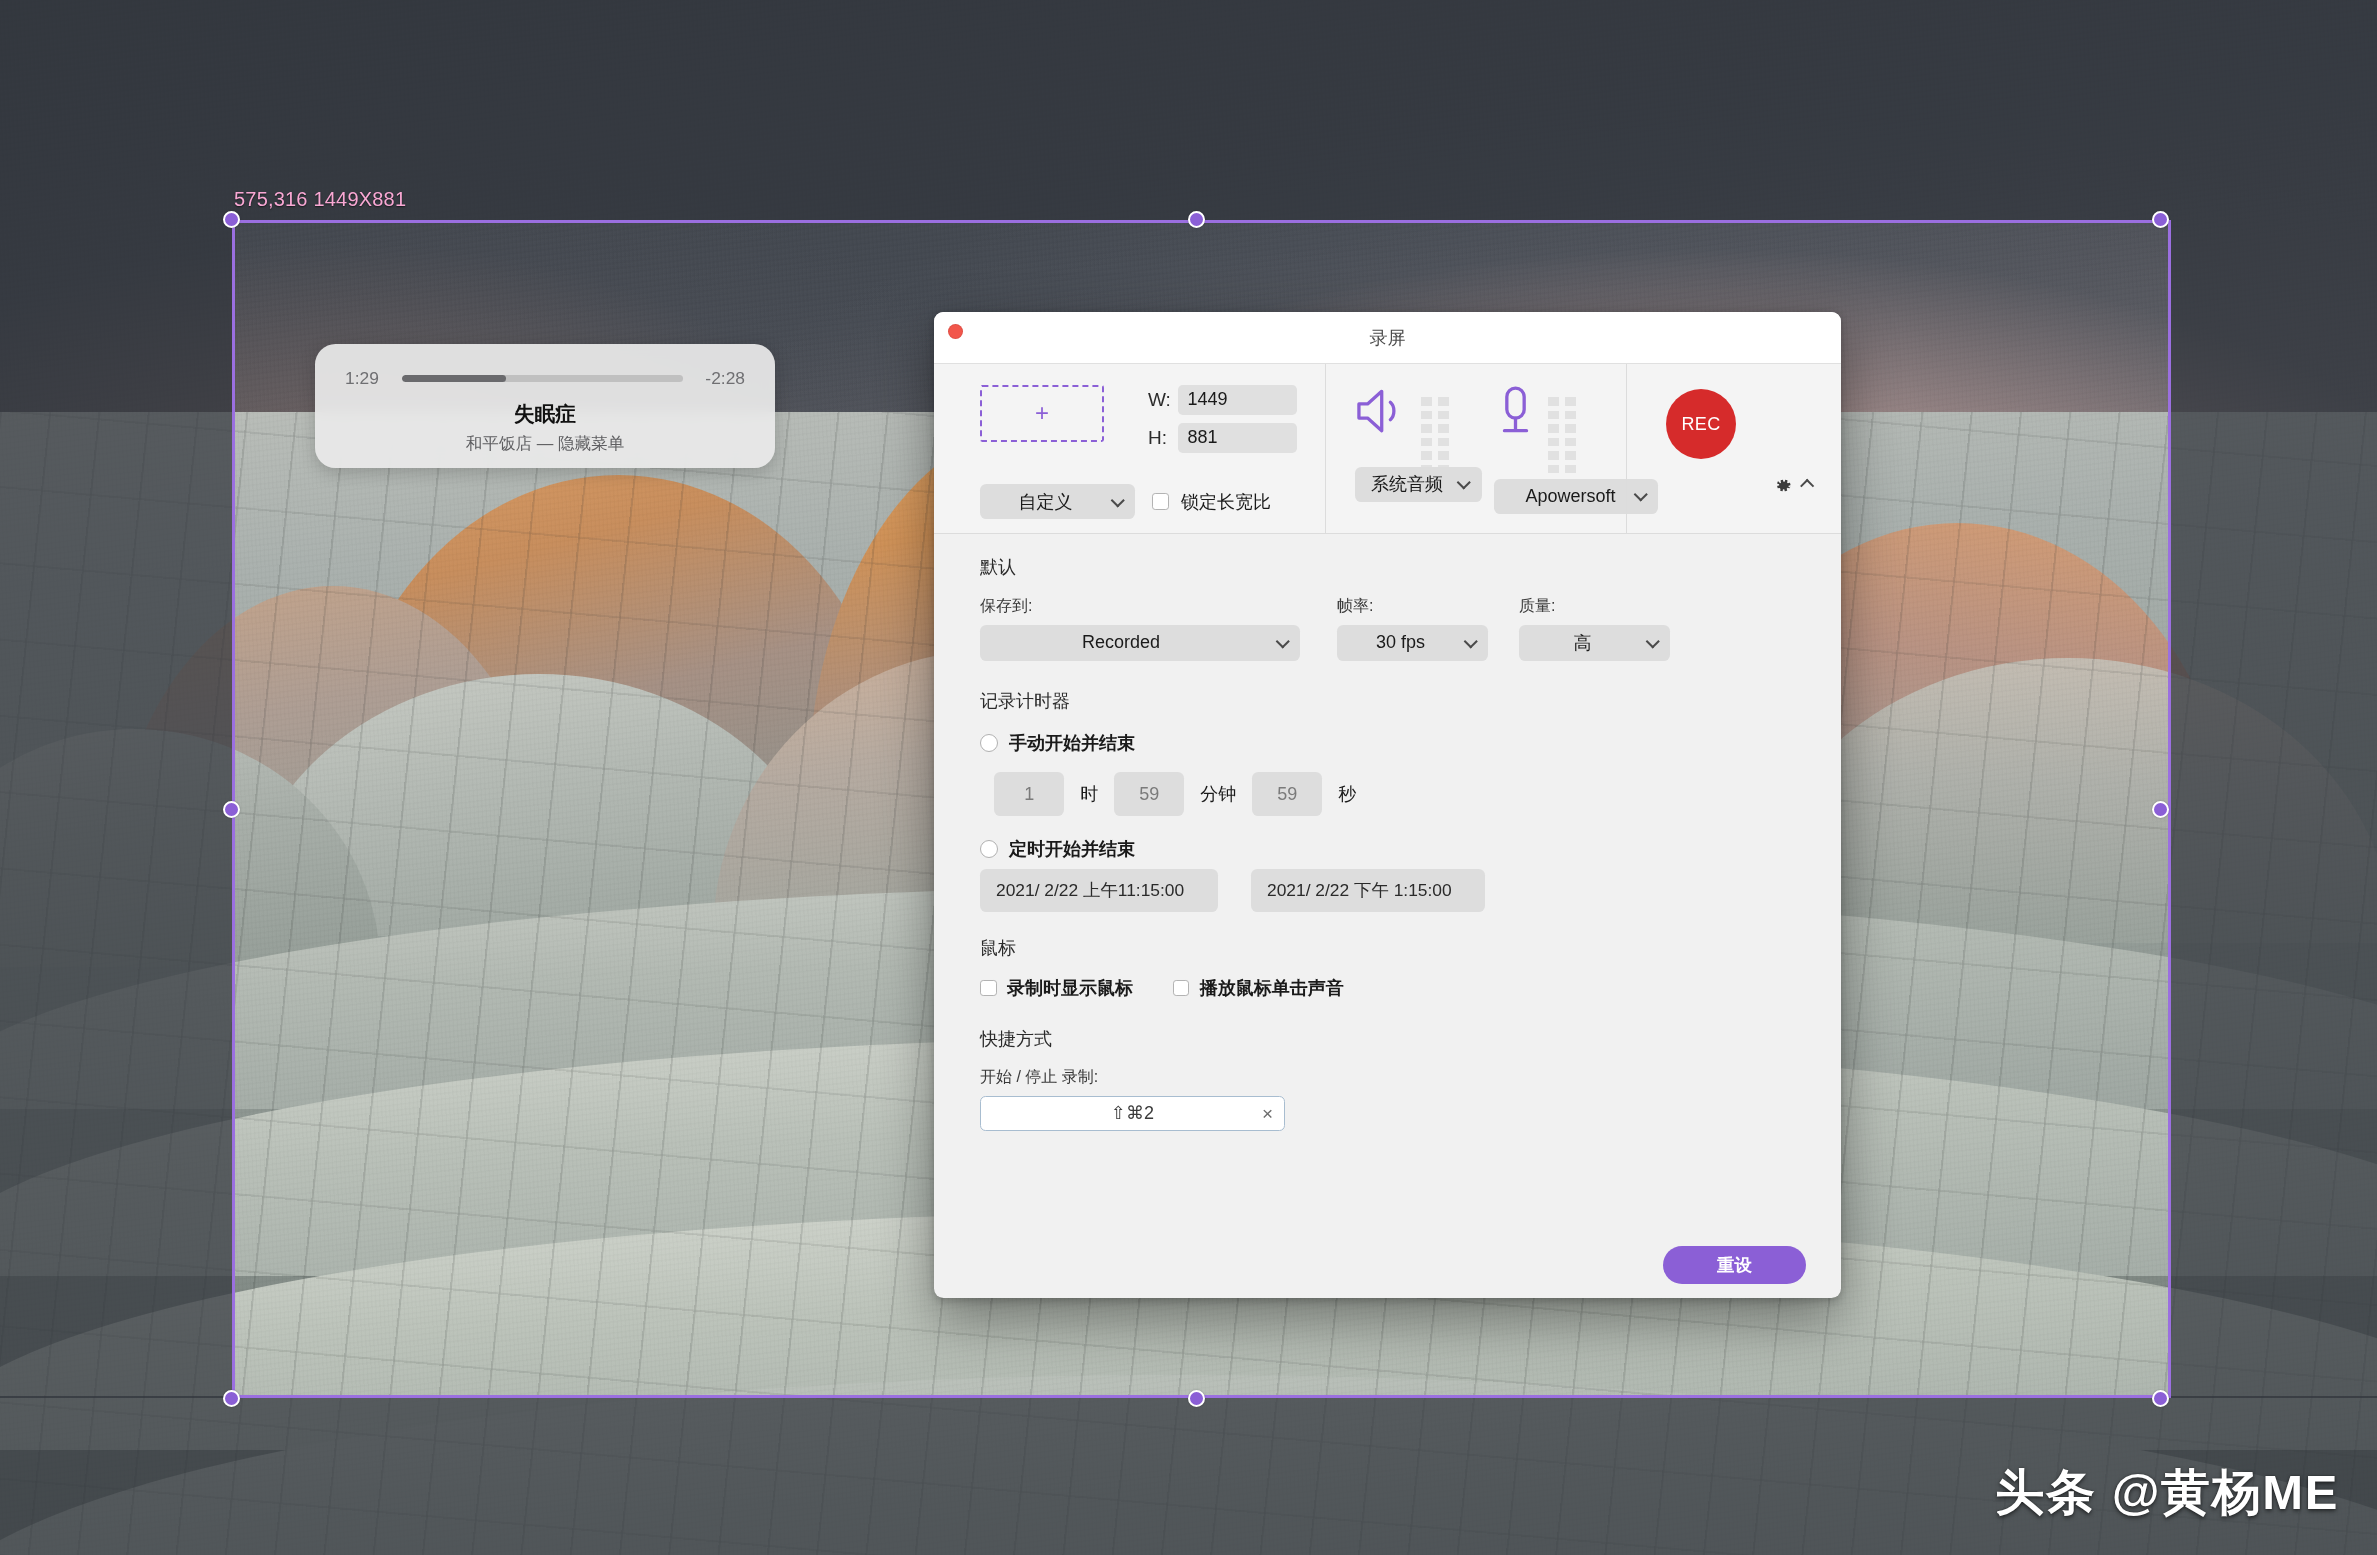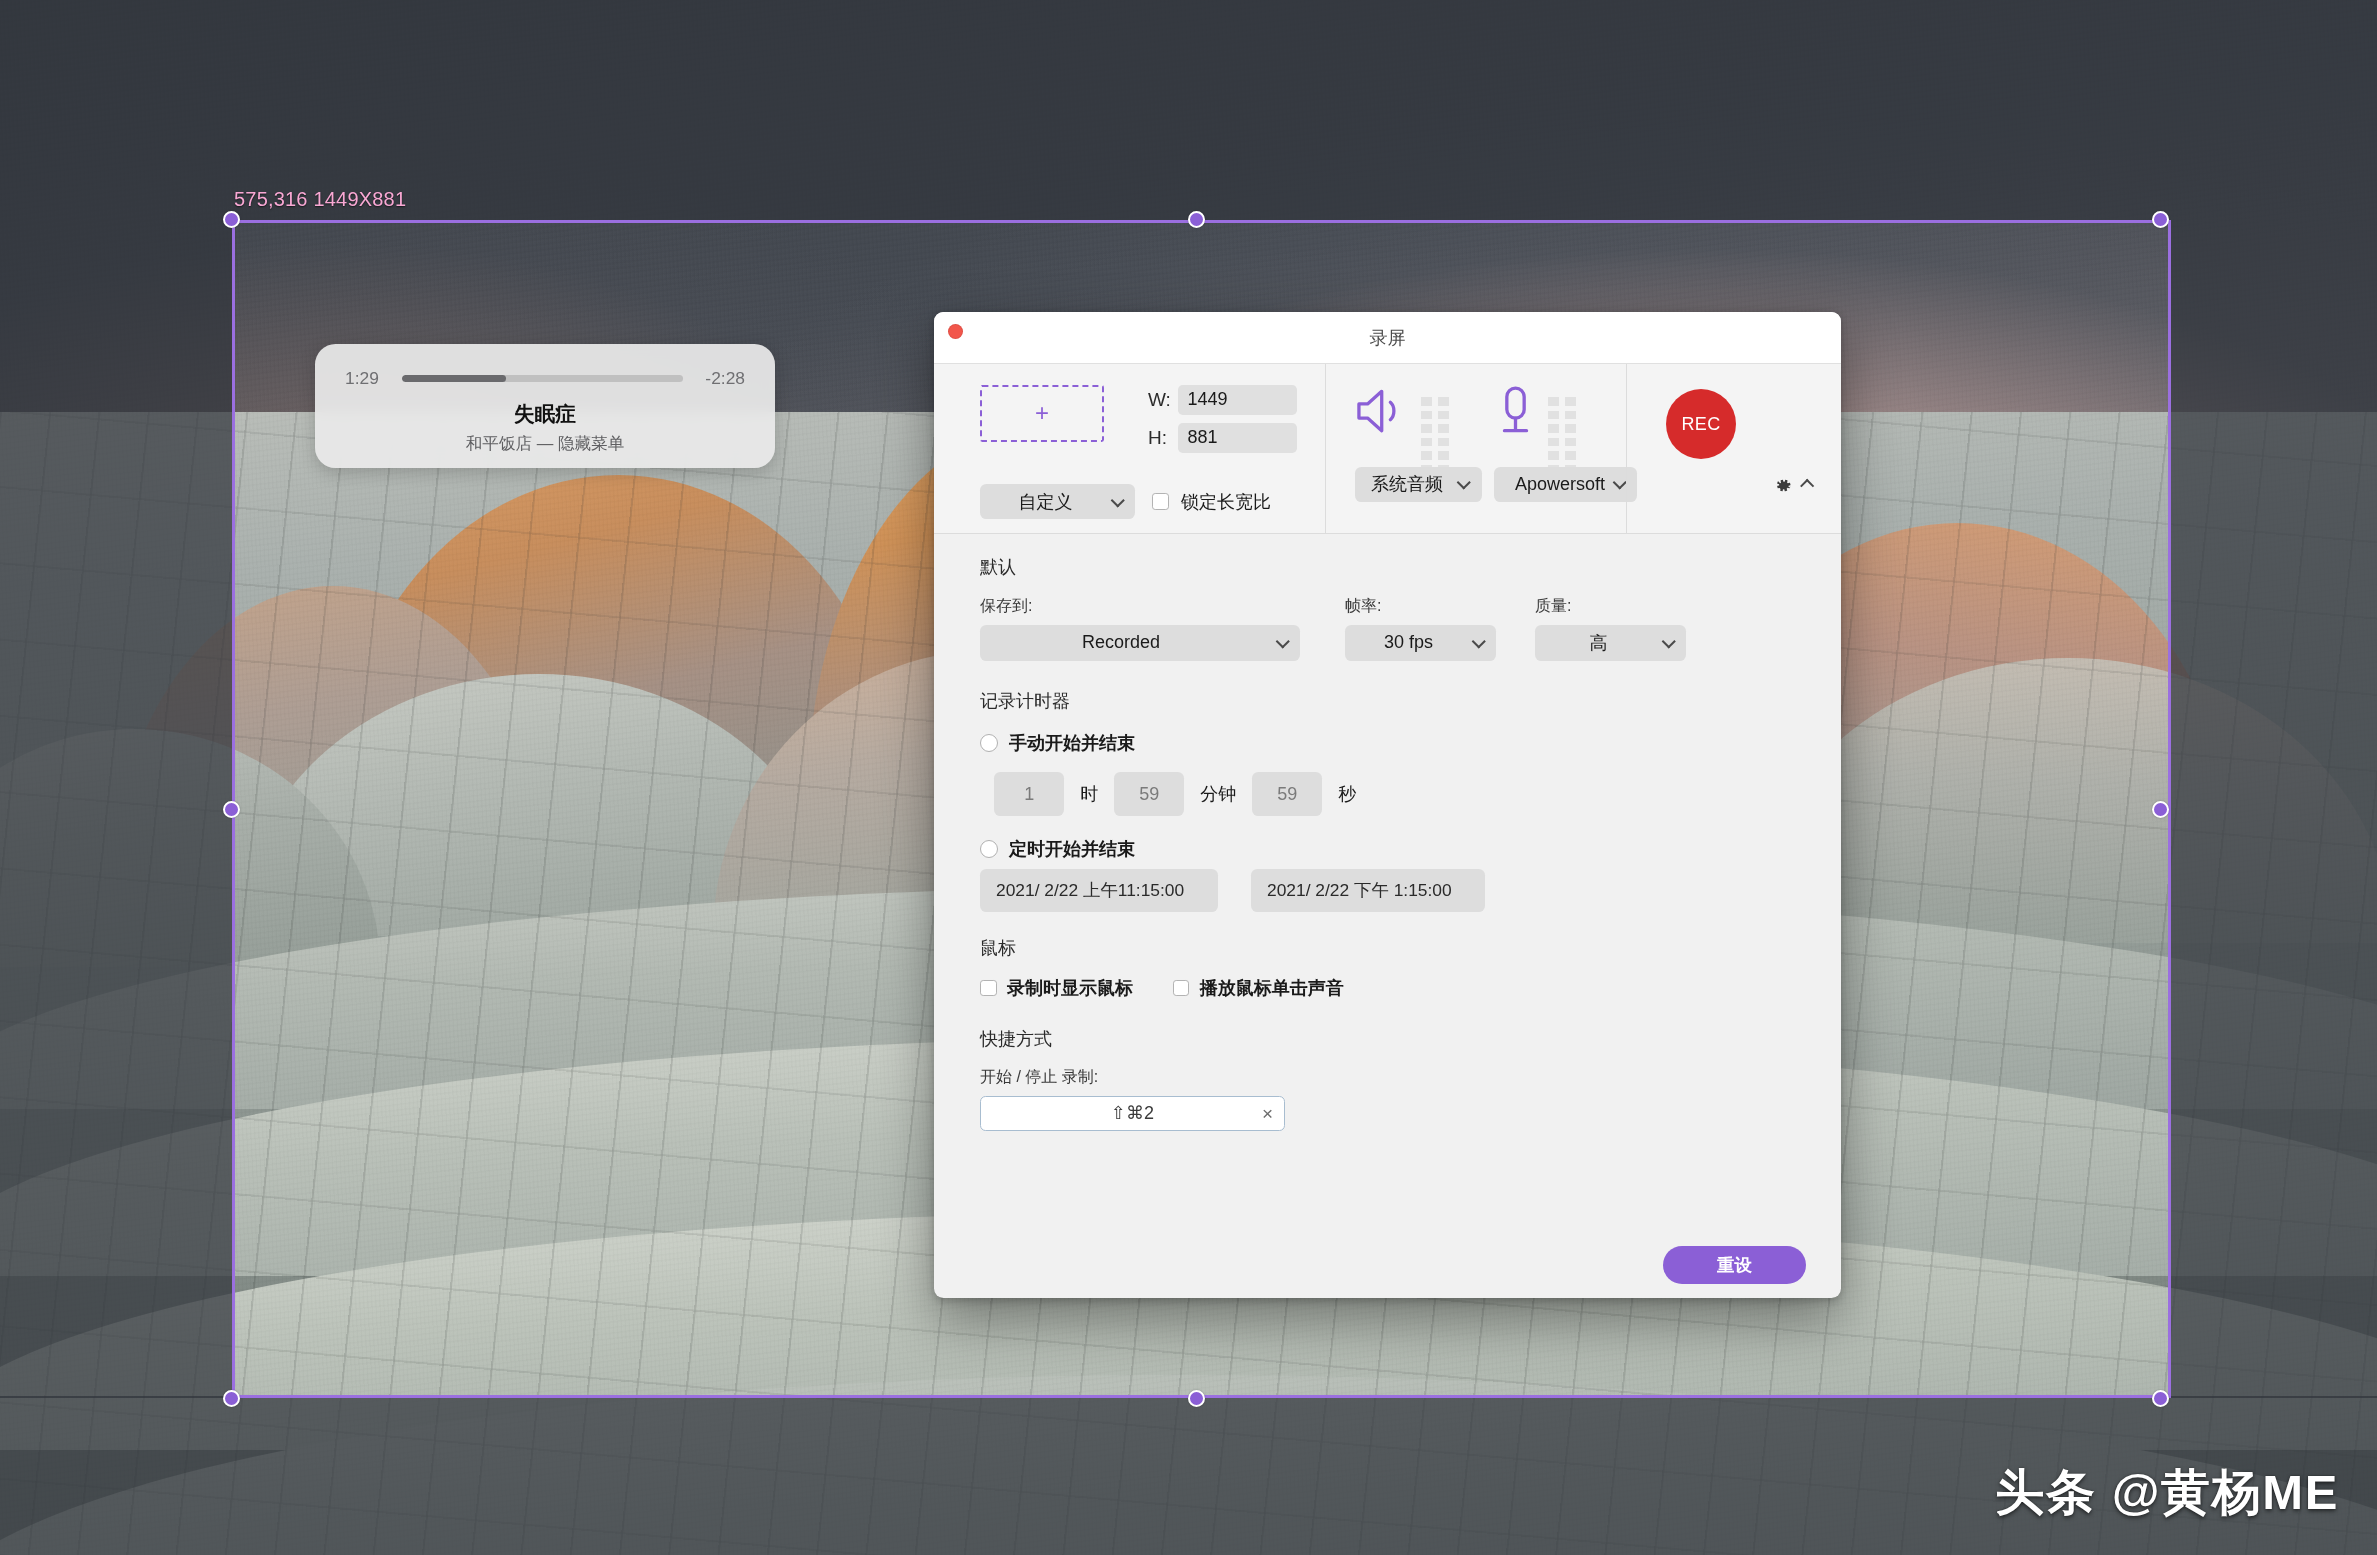--- a/index.html
+++ b/index.html
@@ -179,21 +179,21 @@
     width:301px; border-left:0.8px solid #dcdcdc;
     position:relative;
   }
   .audio-group { position:absolute; }
   #ag-sys { left:28.5px; top:20.6px; }
   #ag-mic { left:168px; top:20.6px; }
   .ag-iconrow { display:flex; align-items:flex-start; height:70px; }
   .meter { display:grid; grid-template-columns:11px 11px; gap:4.8px 6.3px; margin-left:11px; margin-top:12.7px; }
   .meter i { display:block; width:11px; height:8.7px; background:#e1e1e1; }
   #sel-sys { width:127px; padding-right:22px; position:absolute; left:0; top:82px; }
-  #sel-mic { width:143px; padding-right:11px; position:absolute; left:0; top:82px; }
+  #sel-mic { width:164px; padding-right:11px; position:absolute; left:0; top:94px; }
 
   #tb-rec {
     flex:1; border-left:0.8px solid #dcdcdc; position:relative;
   }
   #rec-btn {
     position:absolute; left:39px; top:25px;
     width:70px; height:70px; border-radius:50%;
     background:#d62b2b; color:#fff;
     display:flex; align-items:center; justify-content:center;
     font-size:18px; letter-spacing:0.4px;
@@ -208,21 +208,21 @@
     width:10.3px; height:10.3px;
     border-left:2px solid #4a4a4a; border-top:2px solid #4a4a4a;
     transform: rotate(45deg); margin-bottom:3.2px;
   }
 
   
   #winbody { padding:20.6px 0 0 46px; position:relative; height:777px; }
   .section-head { font-size:18px; color:#2b2b2b; margin-bottom:17.4px; }
   .field-label { font-size:16px; color:#3a3a3a; margin-bottom:8px; }
 
-  #row-default { display:flex; gap:8px; }
+  #row-default { display:flex; gap:0; }
   #col-save { width:357px; }
   #col-fps { width:182px; }
   #col-qual { width:182px; }
   #sel-save { width:320px; padding-right:38px; height:36px; }
   #sel-fps { width:151px; padding-right:24px; height:36px; }
   #sel-qual { width:151px; padding-right:24px; height:36px; }
 
   .radio-row { display:flex; align-items:center; gap:11px; margin-bottom:0; }
   .radio {
     width:18px; height:18px; border-radius:50%;

